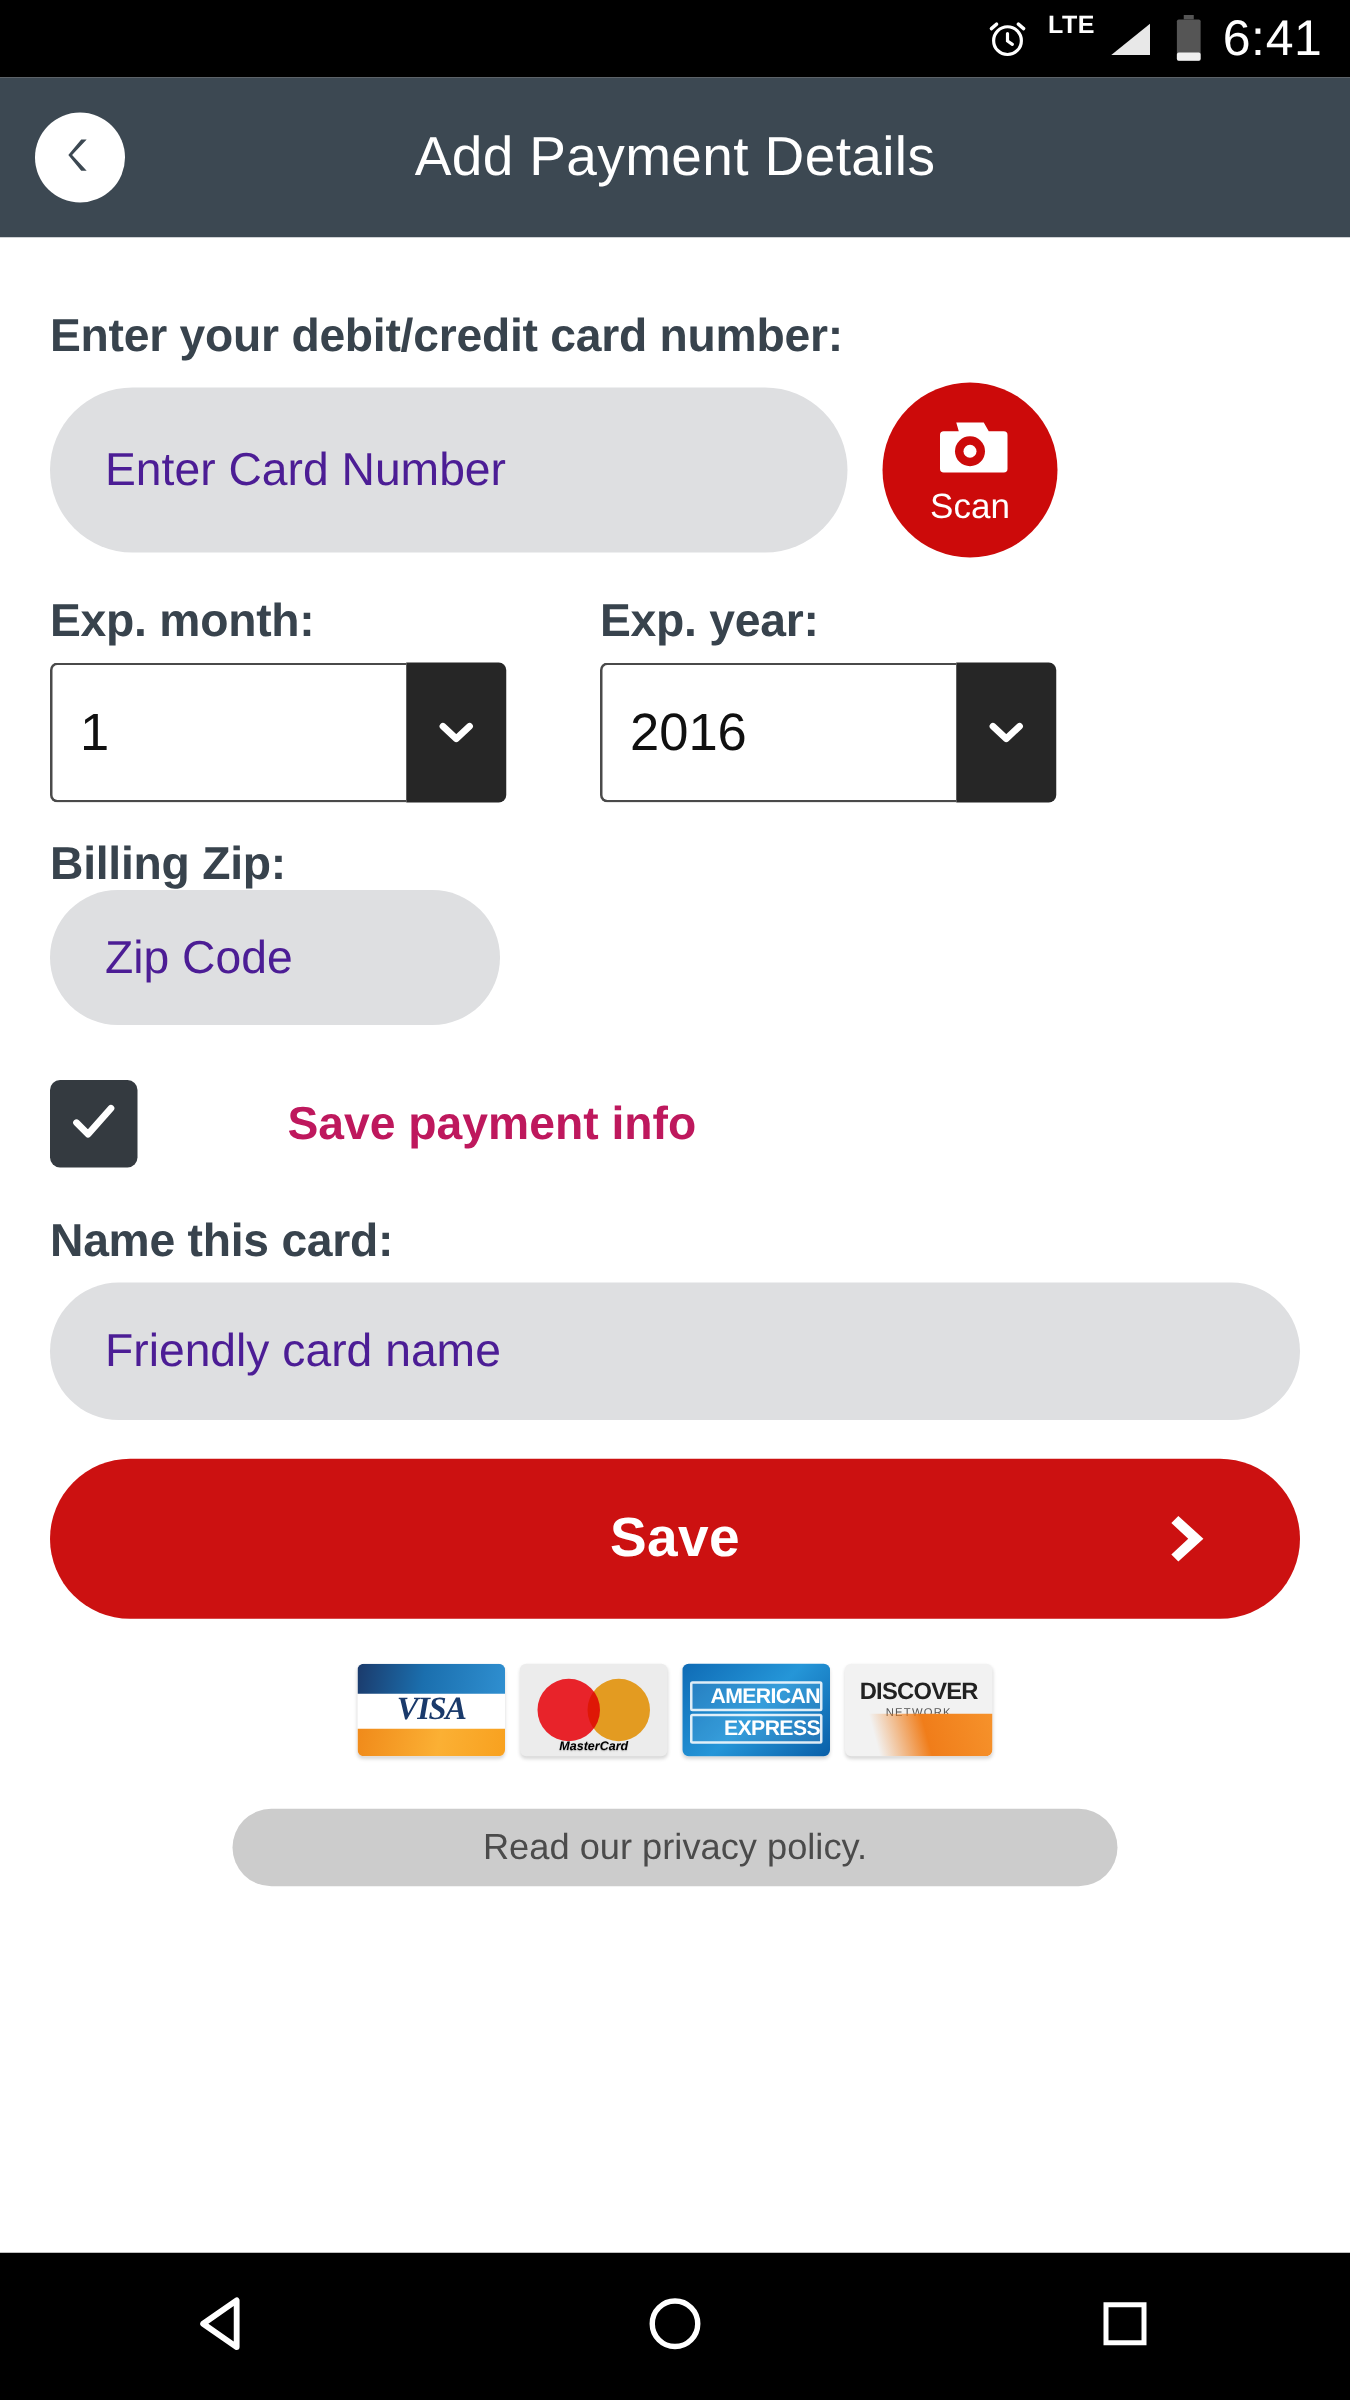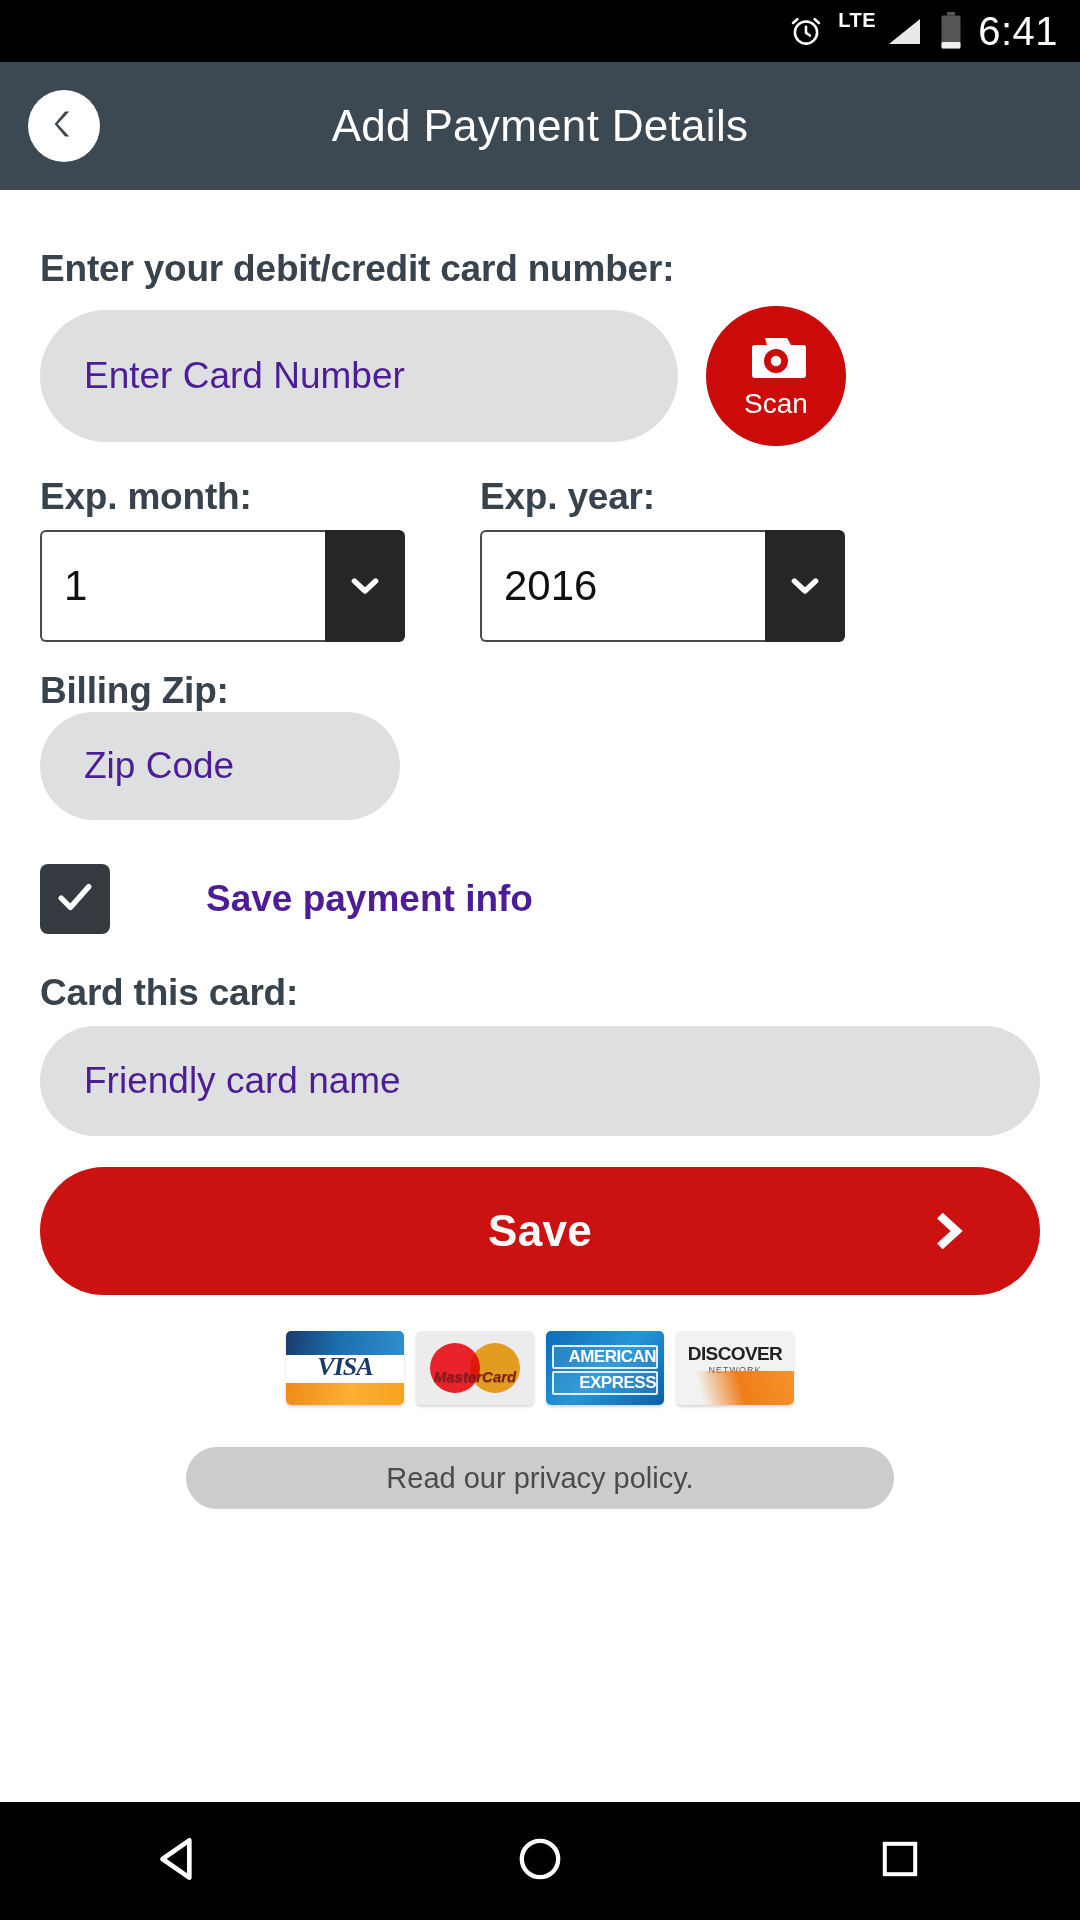--- a/index.html
+++ b/index.html
@@ -83,21 +83,21 @@
 
   .zip-input { width:360px; height:108px; }
 
   
   .check-row { display:flex; align-items:center; margin-top:44px; }
   .checkbox {
     width:70px; height:70px; background:#343a40; border-radius:8px;
     display:flex; align-items:center; justify-content:center; flex:0 0 70px;
   }
   .check-label {
-    color:#4c1d95; font-size:37px; font-weight:bold; margin-left:96px;
+    color:#be185d; font-size:37px; font-weight:bold; margin-left:120px;
   }
 
   .name-input { width:100%; height:110px; margin-top:12px; }
 
   .save-btn {
     width:100%; height:128px; margin-top:31px;
     background:#cc1111; border-radius:70px; border:none;
     display:flex; align-items:center; justify-content:center;
     position:relative; color:#fff; font-size:44px; font-weight:bold;
     letter-spacing:0.3px;
@@ -117,22 +117,22 @@
               background:linear-gradient(100deg,#f08a1a 0%,#fbb034 55%,#f8a11f 100%); }
   .visa-text { position:absolute; top:50%; left:50%; transform:translate(-50%,-52%);
                color:#1a3a6b; font-size:26px; font-weight:bold; font-style:italic;
                letter-spacing:-1px; font-family:"Liberation Serif", serif; }
 
   .logo-mc { background:#ececec; }
   .mc-red, .mc-yellow { position:absolute; top:50%; transform:translateY(-50%);
                         width:50px; height:50px; border-radius:50%; }
   .mc-red { left:14px; background:#e8232a; }
   .mc-yellow { right:14px; background:#f6a823; mix-blend-mode:multiply; }
-  .mc-text { position:absolute; bottom:20px; left:50%; transform:translateX(-50%);
-             color:#7f1d1d; font-size:15px; font-weight:bold; font-style:italic;
+  .mc-text { position:absolute; bottom:2px; left:50%; transform:translateX(-50%);
+             color:#000000; font-size:10px; font-weight:bold; font-style:italic;
              white-space:nowrap; z-index:3; text-shadow:0 1px 1px rgba(0,0,0,.25); }
 
   .logo-amex { background:linear-gradient(135deg,#0f6bb5 0%,#2596d8 50%,#0a5fa8 100%); }
   .amex-l1, .amex-l2 { position:absolute; left:6px; right:6px; text-align:right;
                        color:#fff; font-weight:bold; letter-spacing:-0.5px;
                        border:2px solid rgba(255,255,255,.85); border-radius:2px;
                        background:rgba(255,255,255,.08); }
   .amex-l1 { top:14px; font-size:17px; }
   .amex-l2 { top:40px; font-size:17px; }
 
@@ -247,21 +247,21 @@
       <div class="checkbox">
         <span>
           <svg width="46" height="46" viewBox="0 0 24 24">
             <path d="M4.8 12.6 L9.6 17.4 L19.2 6.6" fill="none" stroke="#fff" stroke-width="2.8" stroke-linecap="round" stroke-linejoin="round"></path>
           </svg>
         </span>
       </div>
       <span class="check-label">Save payment info</span>
     </div>
 
-    <div class="field-label" style="margin-top:38px;">Card this card:</div>
+    <div class="field-label" style="margin-top:38px;">Name this card:</div>
     <div class="pill-input name-input">Friendly card name</div>
 
     <div class="save-btn">
       <span>Save</span>
       <span class="save-arrow">
         <svg width="56" height="56" viewBox="0 0 24 24">
           <path d="M8 4.2 L16.6 12 L8 19.8 L5.6 17.4 L11.4 12 L5.6 6.6 Z" fill="#ffffff"></path>
         </svg>
       </span>
     </div>

